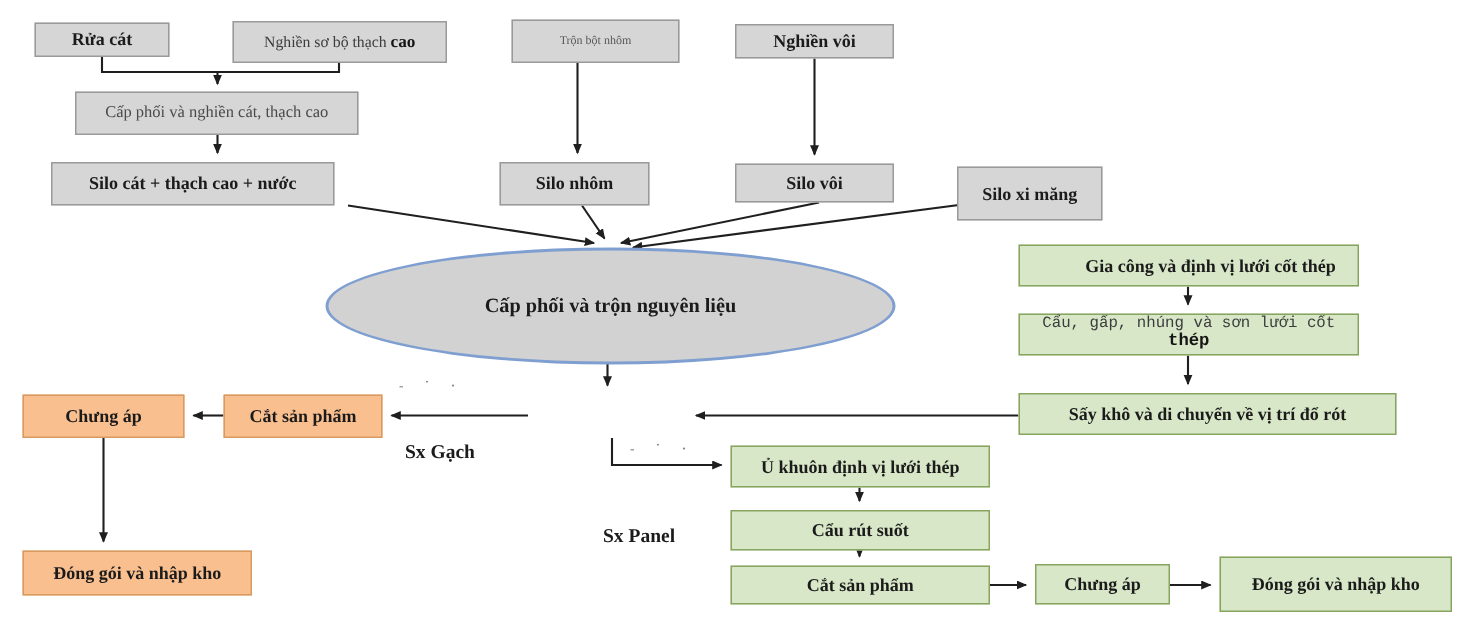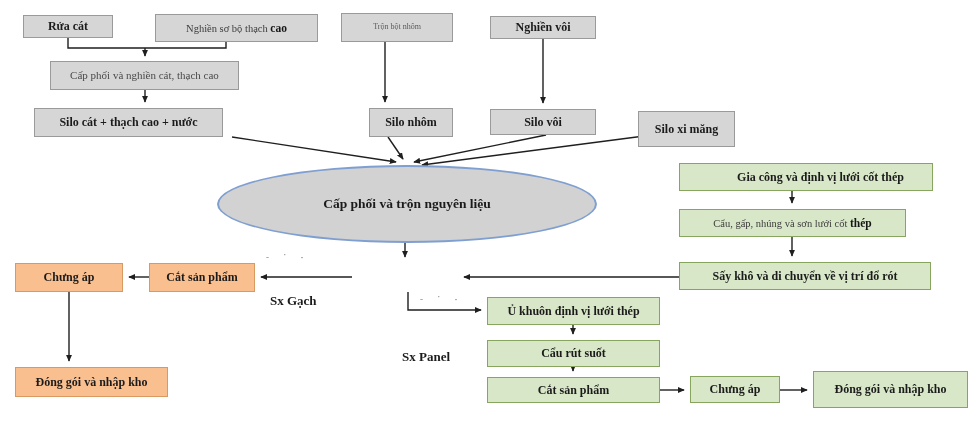--- a/index.html
+++ b/index.html
@@ -22,31 +22,31 @@
     font-size:13.5px;font-weight:bold;
   }
   .small{font-size:11px;font-weight:normal;color:#4a4a4a;}
   .tiny{font-size:8px;font-weight:normal;color:#5a5a5a;}
   .mixed{font-size:10.5px;font-weight:normal;color:#3c3c3c;}
   .mixed b{font-size:11.5px;color:#161616;}
   .flowlabel{position:absolute;font-size:13px;font-weight:bold;color:#1b1b1b;}
   .faded{position:absolute;font-size:9px;color:#8a8a8a;letter-spacing:6px;font-weight:bold;}
   
   #rua-cat{left:23px;top:15px;width:90px;height:23px;}
-  #nghien-so-bo{left:155px;top:14px;width:163px;height:28px;justify-content:center;}
+  #nghien-so-bo{left:155px;top:14px;width:143px;height:28px;justify-content:center;}
   #tron-bot-nhom{left:341px;top:13px;width:112px;height:29px;text-align:right;}
   #nghien-voi{left:490px;top:16px;width:106px;height:23px;}
   #cap-phoi-nghien{left:50px;top:61px;width:189px;height:29px;}
   #silo-cat{left:34px;top:108px;width:189px;height:29px;}
-  #silo-nhom{left:333px;top:108px;width:84px;height:29px;margin-left:36px;}
+  #silo-nhom{left:333px;top:108px;width:100px;height:29px;}
   #silo-voi{left:490px;top:109px;width:106px;height:26px;}
   #silo-xi-mang{left:638px;top:111px;width:97px;height:36px;}
   #do-rot{left:352px;top:263px;width:106px;height:29px;}
-  #gia-cong{left:679px;top:163px;width:254px;height:28px;padding-left:32px;}
-  #cau-gap{left:679px;top:209px;width:227px;height:28px;}
+  #gia-cong{left:679px;top:163px;width:227px;height:28px;padding-left:32px;}
+  #cau-gap{left:679px;top:209px;width:227px;height:28px;font-family:Liberation Mono, monospace;}
   #say-kho{left:679px;top:262px;width:252px;height:28px;}
   #chung-ap-gach{left:15px;top:263px;width:108px;height:29px;}
   #cat-san-pham-gach{left:149px;top:263px;width:106px;height:29px;}
   #dong-goi-gach{left:15px;top:367px;width:153px;height:30px;}
   #u-khuon{left:487px;top:297px;width:173px;height:28px;}
   #cau-rut-suot{left:487px;top:340px;width:173px;height:27px;}
   #cat-san-pham-panel{left:487px;top:377px;width:173px;height:26px;}
   #chung-ap-panel{left:690px;top:376px;width:90px;height:27px;}
   #dong-goi-panel{left:813px;top:371px;width:155px;height:37px;}
   #sx-gach{left:270px;top:293px;}

